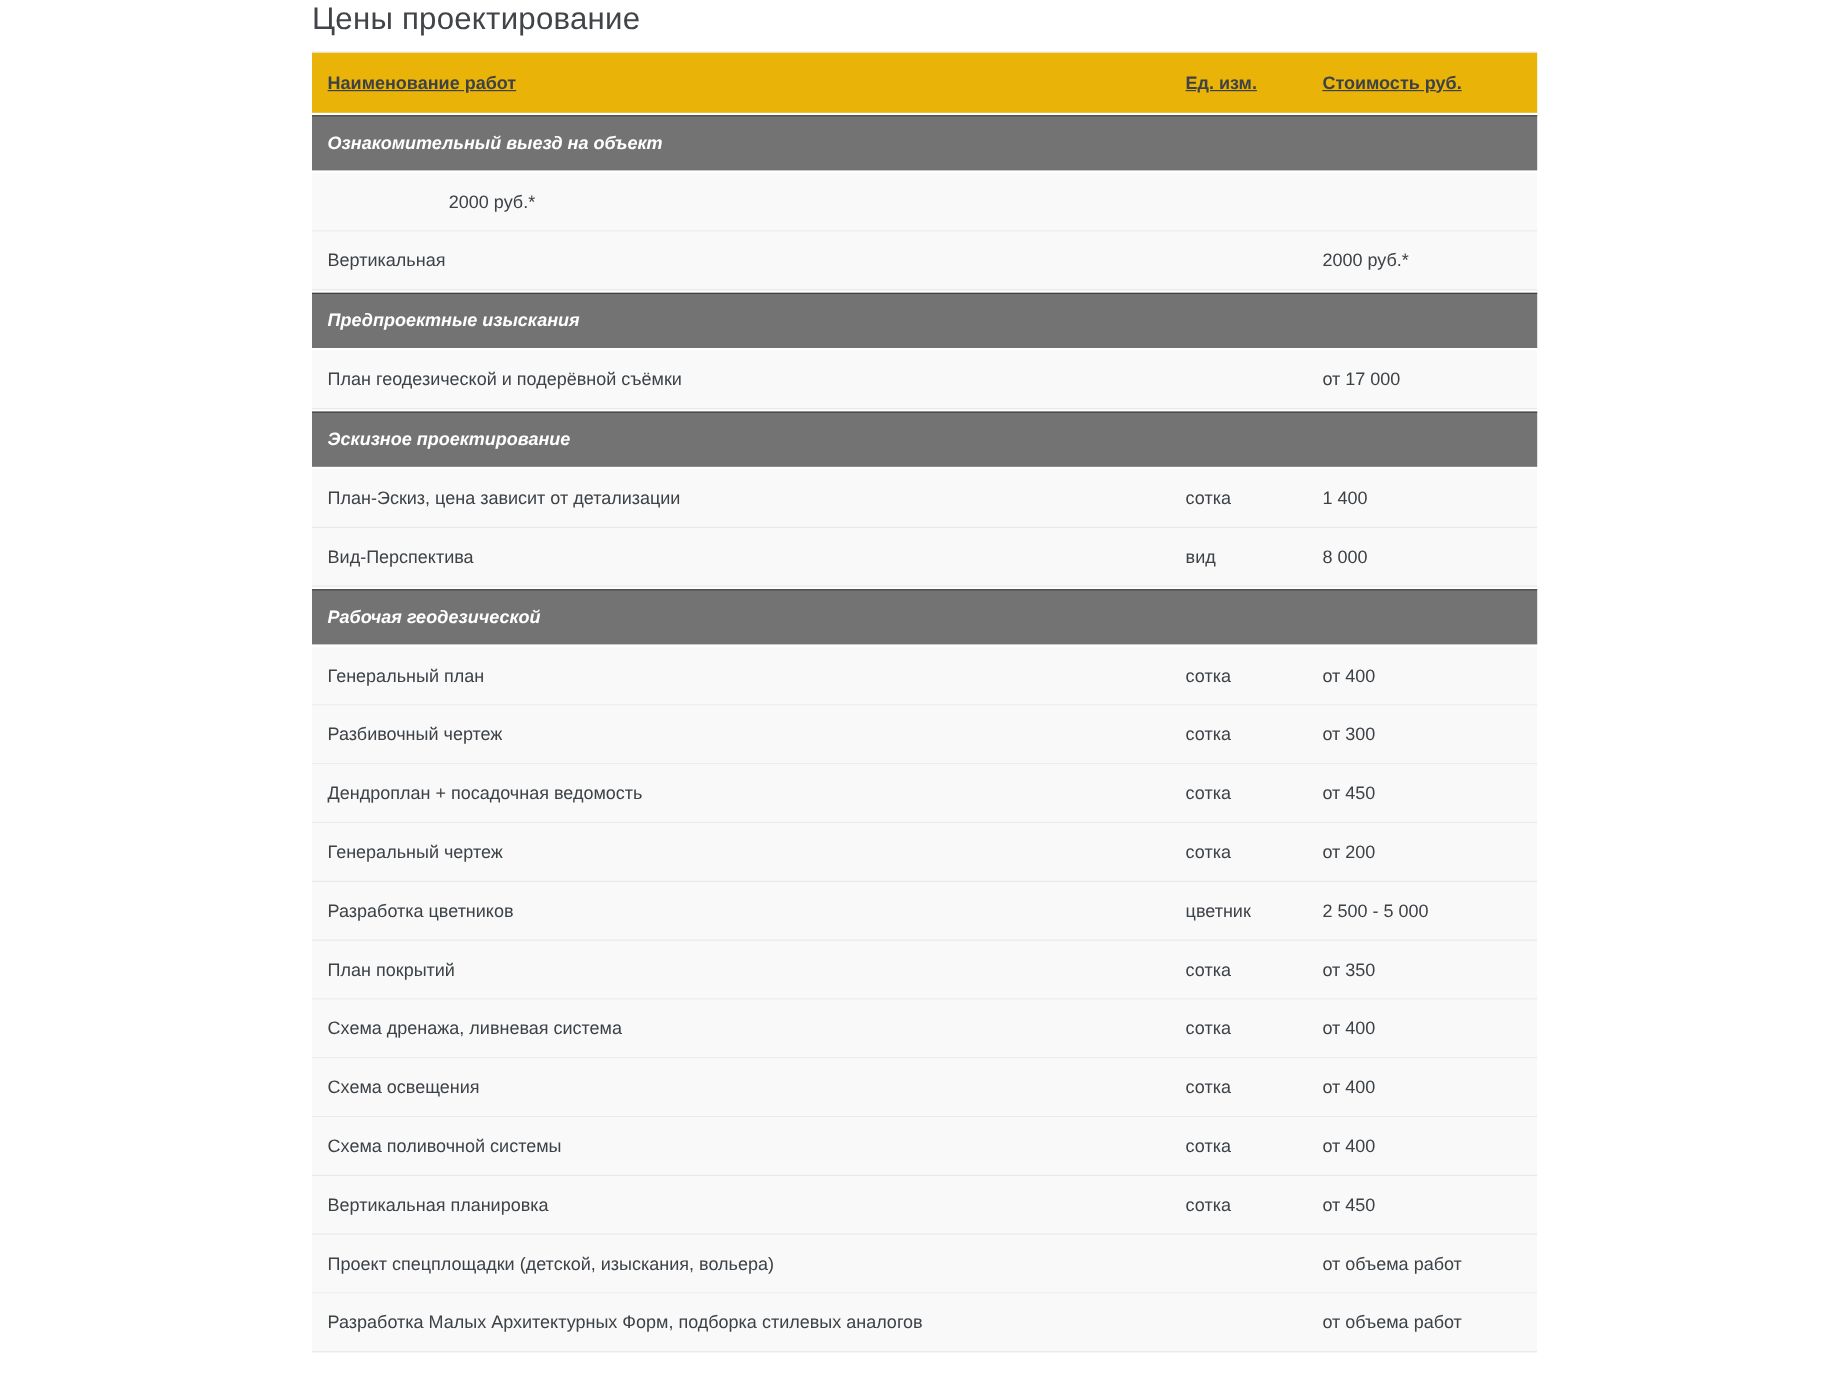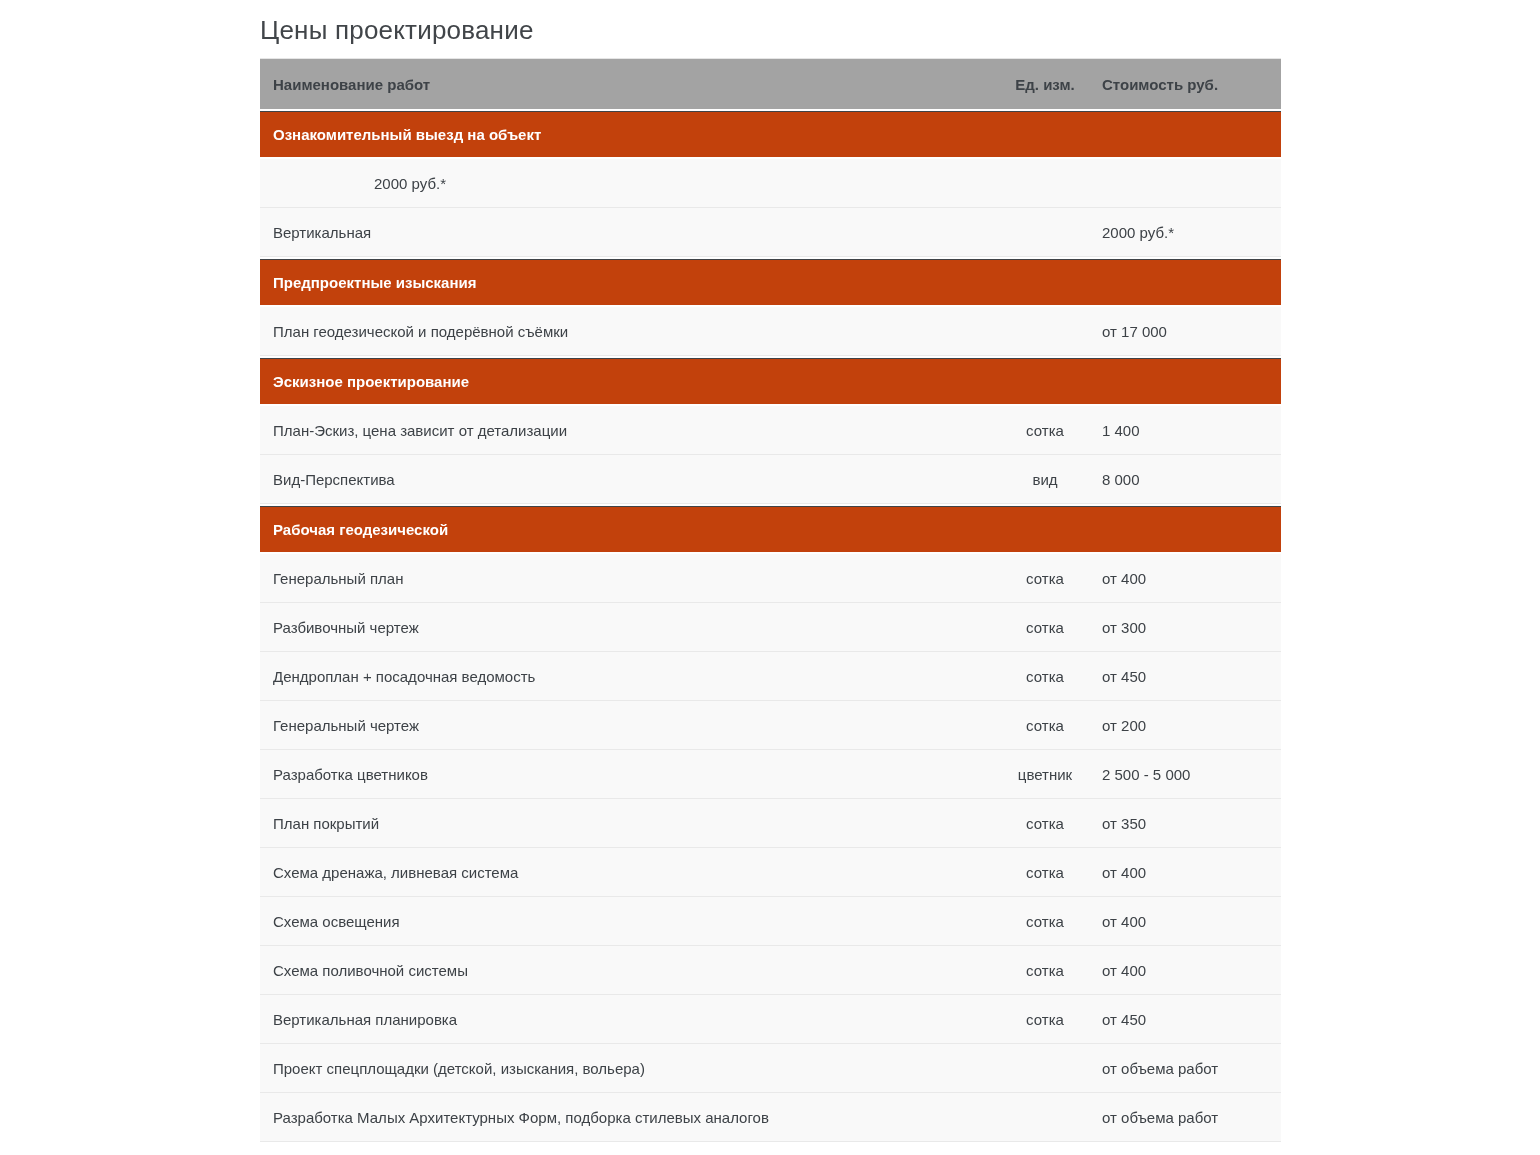--- a/index.html
+++ b/index.html
@@ -5,63 +5,64 @@
   * { margin: 0; padding: 0; box-sizing: border-box; }
   html, body {
     width: 1540px;
     height: 1155px;
     background: #ffffff;
     overflow: hidden;
     font-family: "Liberation Sans", "DejaVu Sans", sans-serif;
   }
   .page {
     padding-left: 260px;
-    padding-top: 15px;
     width: 1281px;
   }
   .title {
     font-size: 26px;
     font-weight: 400;
     color: #414549;
     letter-spacing: 0.2px;
   }
   .price-table {
     width: 1021px;
     margin-top: 12px;
     border-top: 1px solid #e5e5e5;
     font-size: 15px;
     color: #3d4247;
   }
   .thead-row {
     display: flex;
     align-items: center;
     height: 50px;
     font-weight: bold;
-    background: #a3a3a3;
+    background: #eab308;
+    text-decoration: underline;
   }
   .section-band {
     height: 46px;
     margin: 2px 0;
-    background: #c2410c;
+    background: #737373;
     border-top: 1px solid #3f4347;
     color: #ffffff;
     font-weight: bold;
     display: flex;
     align-items: center;
     padding-left: 13px;
+    font-style: italic;
   }
   .t-row {
     display: flex;
     align-items: center;
     height: 49px;
     background: #f9f9f9;
     border-bottom: 1px solid #e9e9e9;
   }
   .c-name  { flex: 1 1 auto; padding-left: 13px; overflow: hidden; white-space: nowrap; }
-  .c-unit  { flex: 0 0 114px; text-align: center; }
+  .c-unit  { flex: 0 0 114px; }
   .c-price { flex: 0 0 179px; padding-right: 13px; }
 </style>
 </head>
 <body>
 
 <div class="page">
   <h1 class="title">Цены проектирование</h1>
 
   <div class="price-table">
     <div class="thead-row">

